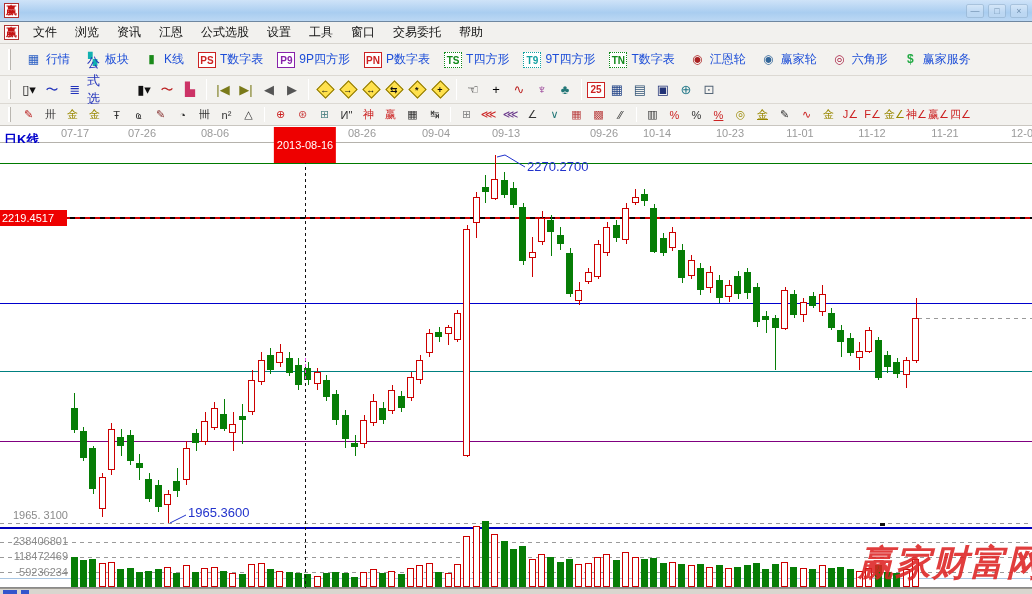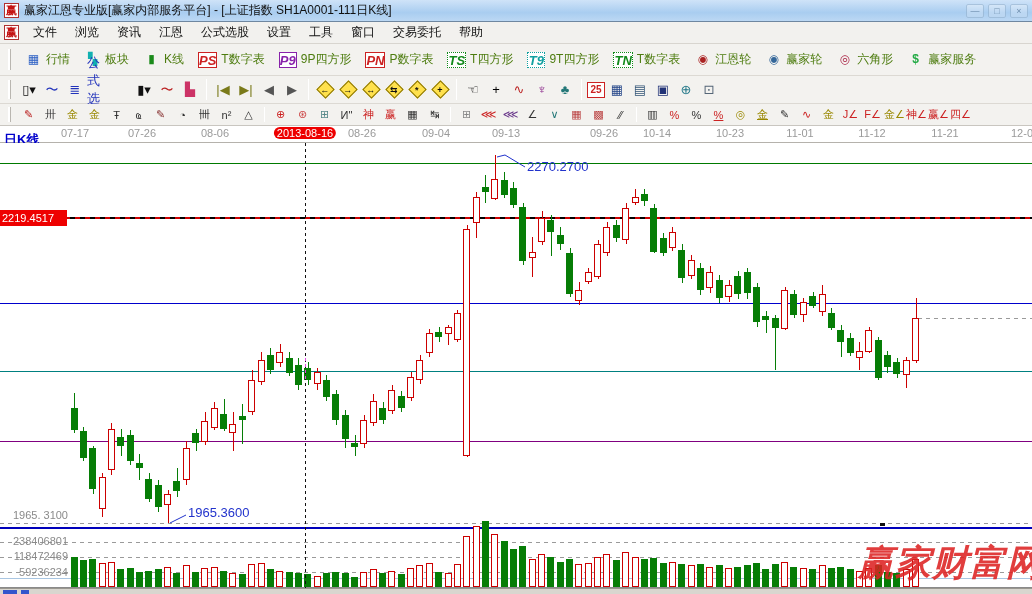--- a/index.html
+++ b/index.html
@@ -26,38 +26,38 @@
   
   .toolbar { position:absolute; left:0; width:1032px; background:#f3f2ef; display:flex; align-items:center; }
   #toolbar-main { top:44px; height:32px; border-bottom:1px solid #dcd9d3; padding-left:8px; gap:2px; }
   #toolbar-tools { top:76px; height:28px; border-bottom:1px solid #dcd9d3; padding-left:8px; gap:1px; }
   #toolbar-draw { top:104px; height:22px; border-bottom:1px solid #c9c6c0; padding-left:8px; gap:1px; }
   .tb-grip { width:3px; height:70%; border-left:2px solid #fff; border-right:1px solid #b9b6b0; margin-right:6px; }
   .tb-sep { width:1px; height:75%; background:#c4c1bb; border-right:1px solid #fff; margin:0 4px; }
   .tb1-item { display:flex; align-items:center; gap:4px; padding:2px 6px; cursor:default; }
   .tb1-icon { display:inline-block; min-width:17px; height:16px; line-height:15px; text-align:center;
     font-size:12px; font-weight:bold; }
-  .tb1-icon.boxed { font-size:13px; min-width:18px; border:1px solid currentColor; background:#fff;font-style:italic; }
+  .tb1-icon.boxed { font-size:10px; min-width:18px; border:1px solid currentColor; background:#fff; }
   .tb1-icon.dotted { border-style:dotted; }
-  .tb1-label { color:#4d7c0f; }
+  .tb1-label { color:#1d4ed8; }
   .chip { display:inline-flex; align-items:center; justify-content:center; width:22px; height:20px;
     font-size:13px; cursor:default; }
   .chip.small { width:21px; height:17px; font-size:11px; }
   .chip .u { text-decoration:underline; }
   .chip.diamond span { display:inline-block; width:13px; height:13px; transform:rotate(45deg);
     background:#ffe14d; border:1px solid #8a7400; }
   .chip.diamond b { display:block; transform:rotate(-45deg); font-size:9px; line-height:13px; text-align:center; color:#111; font-weight:bold;}
   .chip.boxed-red { border:1px solid #c22; color:#c22; font-size:10px; font-weight:bold; width:18px; height:16px; background:#fff; }
 
   
   #daterow { position:absolute; left:0; top:126px; width:1032px; height:17px; background:#fff;
     border-bottom:1px solid #b5b2ac; }
   #period-label { position:absolute; left:4px; top:5px; color:#0000cc; font-weight:bold; font-size:13px; }
   .dtick { position:absolute; top:1px; transform:translateX(-50%); color:#9a9a9a; font-size:11px; white-space:nowrap; }
-  .dtick.hl { background:#ee0000; color:#fff; padding:0 3px; z-index:3;border-radius:6px; }
+  .dtick.hl { background:#ee0000; color:#fff; padding:12px 3px; z-index:3; }
 
   
   #chart { position:absolute; left:0; top:143px; width:1032px; height:445px; background:#fff; overflow:hidden; }
   .hline { position:absolute; left:0; width:1032px; height:1px; }
   .dash-h { background:repeating-linear-gradient(90deg,#9a9a9a 0 4px,transparent 4px 8px); }
   .candle-wick { position:absolute; width:1px; }
   .candle-body { position:absolute; width:7px; }
   .vbar { position:absolute; width:7px; }
   #vline-date { position:absolute; top:0; width:1px; height:445px;
     background:repeating-linear-gradient(180deg,#111 0 3px,transparent 3px 6px); }
@@ -77,21 +77,20 @@
   #statusbar { position:absolute; left:0; top:588px; width:1032px; height:6px; background:#d9d6cf; border-top:1px solid #9a978f; }
   .status-frag { position:absolute; top:1px; height:4px; background:#3355cc; }
 </style>
 </head>
 <body>
 
 <div id="app">
 
   <div id="titlebar">
     <span class="app-logo">赢</span>
-    <span id="title-text">赢家江恩专业版[赢家内部服务平台] - [上证指数  SH1A0001-111日K线]</span>
     <span id="win-controls">
         <span class="win-btn">—</span>
         <span class="win-btn">□</span>
         <span class="win-btn">×</span>
       </span>
   </div>
 
   <div id="menubar">
     <span class="app-logo">赢</span>
   <span class="menu-item">文件</span>

